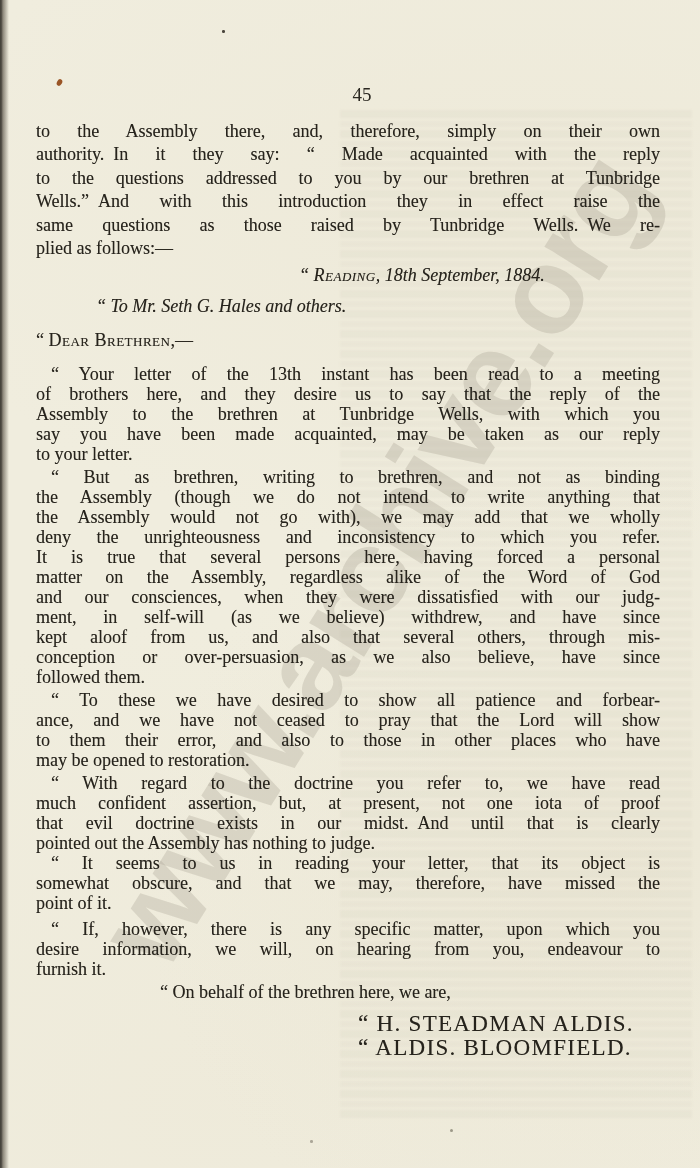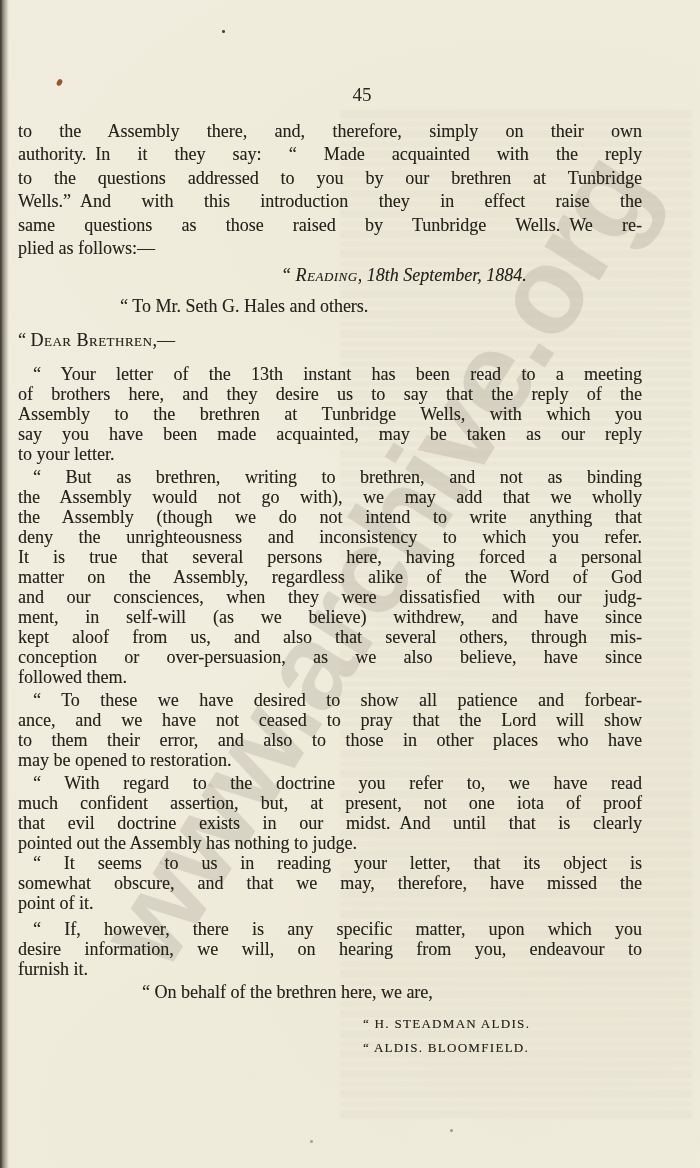--- a/index.html
+++ b/index.html
@@ -37,42 +37,42 @@
       repeating-linear-gradient(to bottom, transparent 0 11px, rgba(148,138,114,0.04) 11px 17px, transparent 17px 20px);
     filter: blur(1.2px);
     z-index: 1;
   }
   .pageno {
     position: absolute; left: 0; top: 84px; width: 700px; padding-left: 24px;
     box-sizing: border-box; text-align: center;
     font-size: 19px; color: #2a2720; z-index: 2;
   }
   .textblock {
-    position: absolute; left: 18px; top: 120px; width: 624px;
+    position: absolute; left: 36px; top: 120px; width: 624px;
     font-size: 18px; line-height: 20px;
     text-shadow: 0.2px 0.2px 0 rgba(35,30,22,0.35);
     z-index: 2;
   }
   .ln { min-height: 1em; }
   .j { text-align: justify; text-align-last: justify; }
   .ind { padding-left: 15px; }
   .sc { font-variant: small-caps; letter-spacing: 0.5px; }
   [data-name="para-continuation"] { line-height: 23.4px; }
   [data-name="date-line"]        { margin-top: 5px;  margin-left: 263px; font-style: italic; }
-  [data-name="addressee-line"]   { margin-top: 11px; margin-left: 102px; }
+  [data-name="addressee-line"]   { margin-top: 11px; margin-left: 60px; font-style: italic; }
   [data-name="salutation-line"]  { margin-top: 14px; }
   [data-name="para-your-letter"] { margin-top: 14px; }
   [data-name="para-but-as-brethren"] { margin-top: 3px; }
   [data-name="para-to-these"]    { margin-top: 3px; }
   [data-name="para-with-regard"] { margin-top: 3px; }
   [data-name="para-it-seems"]    { margin-top: 0; }
   [data-name="para-if-however"]  { margin-top: 6px; }
   [data-name="closing-line"]     { margin-top: 3px; margin-left: 124px; }
   [data-name="signature-block"]  { margin-top: 10px; margin-left: 322px; }
-  .sig { line-height: 23.5px; font-size: 13px; letter-spacing: 1.3px; margin-left: 23px; }
+  .sig { line-height: 23.5px; font-size: 23px; letter-spacing: 1.3px; }
   .speck { position: absolute; border-radius: 50%; z-index: 3; }
   .s1 { left: 57px;  top: 79px;   width: 5px;   height: 7px;  background: #9a5526; transform: rotate(30deg); }
   .s2 { left: 222px; top: 30px;   width: 2.5px; height: 2.5px; background: #4a453c; }
   .s3 { left: 450px; top: 1129px; width: 3px;   height: 3px;  background: rgba(90,85,70,0.55); }
   .s4 { left: 310px; top: 1140px; width: 2.5px; height: 2.5px; background: rgba(90,85,70,0.45); }
 </style>
 </head>
 <body>
 
 <div class="page" data-name="scanned-book-page">
@@ -94,22 +94,22 @@
       <div data-name="salutation-line"><span data-name="text-segment">“ </span><span class="sc" data-name="text-segment">Dear Brethren</span><span data-name="text-segment">,—</span></div>
       <div data-name="para-your-letter">
         <div class="ln j ind" data-name="text-line">“ Your letter of the 13th instant has been read to a meeting</div>
         <div class="ln j" data-name="text-line">of brothers here, and they desire us to say that the reply of the</div>
         <div class="ln j" data-name="text-line">Assembly to the brethren at Tunbridge Wells, with which you</div>
         <div class="ln j" data-name="text-line">say you have been made acquainted, may be taken as our reply</div>
         <div class="ln" data-name="text-line">to your letter.</div>
       </div>
       <div data-name="para-but-as-brethren">
         <div class="ln j ind" data-name="text-line">“ But as brethren, writing to brethren, and not as binding</div>
+        <div class="ln j" data-name="text-line">the Assembly (though we do not intend to write anything that</div>
         <div class="ln j" data-name="text-line">the Assembly would not go with), we may add that we wholly</div>
-        <div class="ln j" data-name="text-line">the Assembly (though we do not intend to write anything that</div>
         <div class="ln j" data-name="text-line">deny the unrighteousness and inconsistency to which you refer.</div>
         <div class="ln j" data-name="text-line">It is true that several persons here, having forced a personal</div>
         <div class="ln j" data-name="text-line">matter on the Assembly, regardless alike of the Word of God</div>
         <div class="ln j" data-name="text-line">and our consciences, when they were dissatisfied with our judg-</div>
         <div class="ln j" data-name="text-line">ment, in self-will (as we believe) withdrew, and have since</div>
         <div class="ln j" data-name="text-line">kept aloof from us, and also that several others, through mis-</div>
         <div class="ln j" data-name="text-line">conception or over-persuasion, as we also believe, have since</div>
         <div class="ln" data-name="text-line">followed them.</div>
       </div>
       <div data-name="para-to-these">

